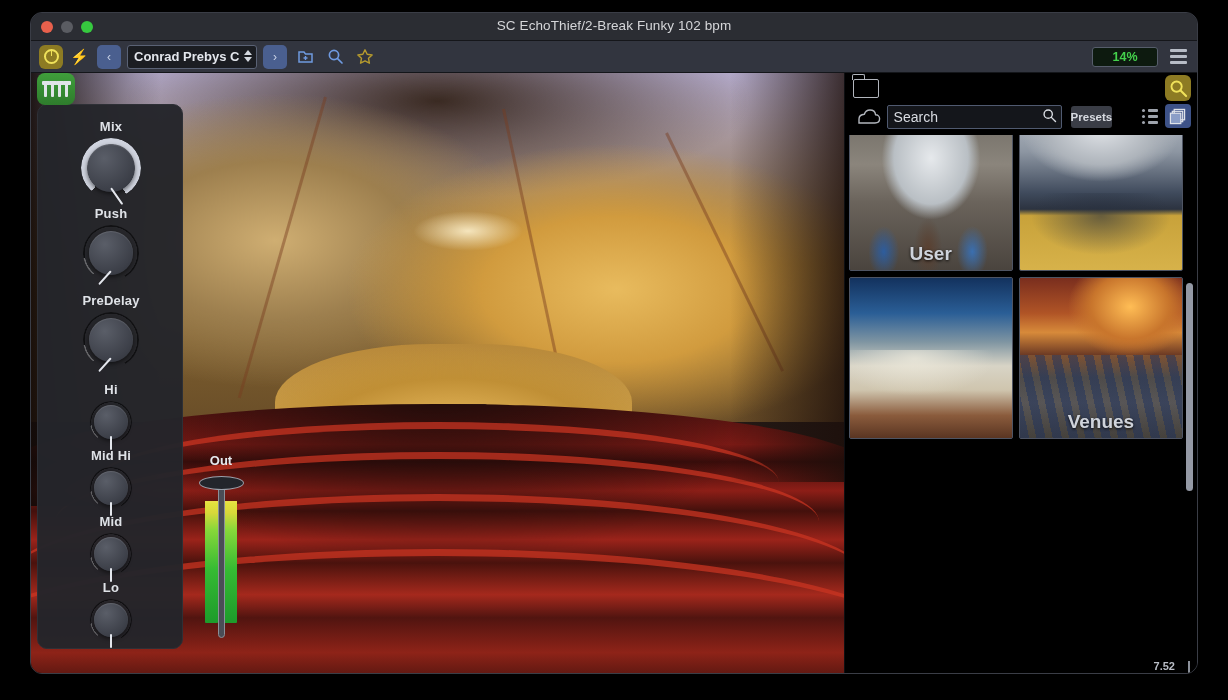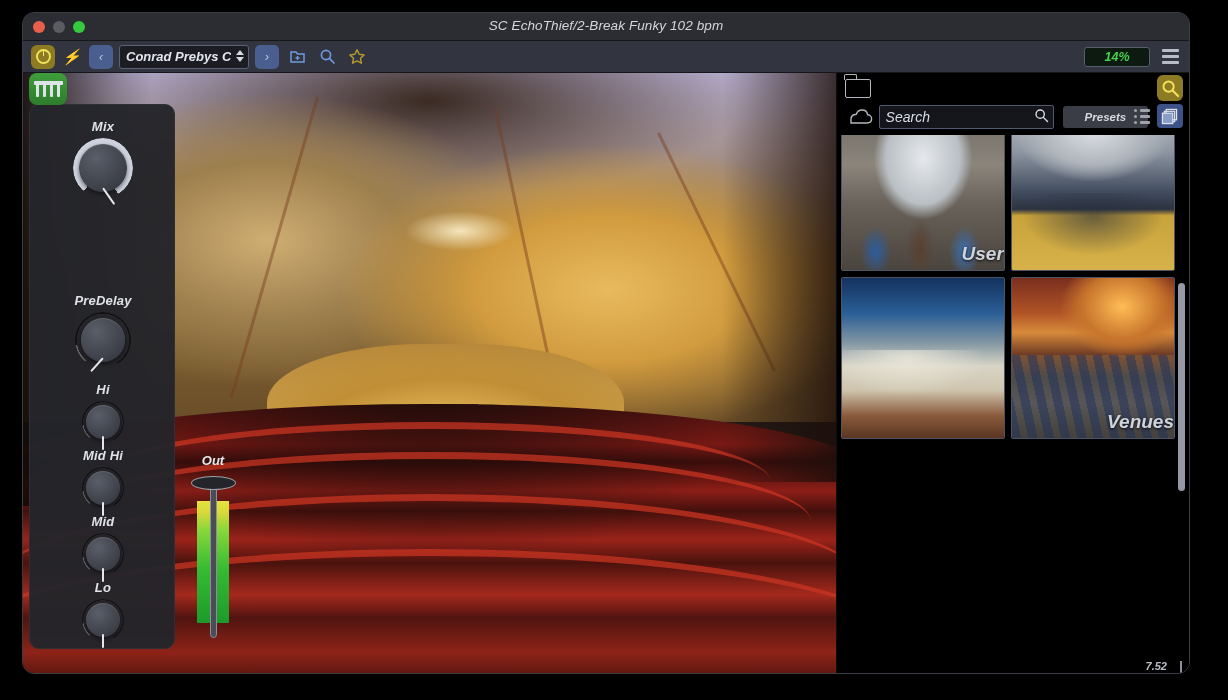--- a/index.html
+++ b/index.html
@@ -6,28 +6,27 @@
   html, body {
     width: 1228px; height: 700px;
     background: #000;
     font-family: "Liberation Sans", sans-serif;
     overflow: hidden;
   }
 
   
   #window {
     position: absolute;
-    left: 22px; top: 12px;
+    left: 30px; top: 12px;
     width: 1168px; height: 662px;
     background: #1f2127;
     border-radius: 12px;
     border: 1px solid #3a3d46;
     box-shadow: 0 8px 34px rgba(0,0,0,.85);
     overflow: hidden;
-    font-style: italic;
   }
 
   
   #titlebar {
     position: relative;
     height: 28px;
     background: #2b2d33;
     border-bottom: 1px solid #15161a;
   }
   #traffic { position: absolute; left: 10px; top: 8px; display: flex; gap: 8px; }
@@ -281,21 +280,21 @@
   }
   #search-box {
     position: absolute; left: 42px; top: 32px;
     width: 175px; height: 24px;
     background: #14161b; border: 1px solid #505a70; border-radius: 2px;
     display: flex; align-items: center; padding: 0 4px 0 6px;
   }
   #search-text { font-size: 14px; color: #d9dce2; flex: 1; }
   #presets-btn {
     position: absolute; left: 226px; top: 33px;
-    height: 22px; padding: 0 22px;
+    height: 22px; padding: 0 0;
     background: #3a3d46; border-radius: 3px;
     display: flex; align-items: center;
     font-size: 11.5px; font-weight: bold; color: #d8dbe1;
   }
   #view-list {
     position: absolute; left: 292px; top: 31px;
     width: 26px; height: 24px; border-radius: 4px;
     display: flex; flex-direction: column; justify-content: center; gap: 3px; padding: 0 5px;
   }
   #view-list .row { display: flex; align-items: center; gap: 3px; }
@@ -330,21 +329,21 @@
     position: relative;
     height: 162px;
     border: 1px solid #4e5463;
     border-radius: 2px;
     overflow: hidden;
     background: #2b2d33;
   }
   .tile-img { position: absolute; inset: 0; }
   .tile-name {
     position: absolute; left: 0; right: 0; bottom: 5px;
-    text-align: right;
+    text-align: center;
     font-size: 19px; font-weight: bold; color: #cfd3db;
     text-shadow: 0 1px 3px rgba(0,0,0,.9);
   }
   
   .art-user {
     background:
       radial-gradient(ellipse 38% 48% at 50% 30%, #e6e9ec 0%, #b9bfc4 60%, rgba(120,126,130,0) 80%),
       linear-gradient(#6e6a63 0%, #8b857c 34%, #6a635b 58%, #4a443e 100%);
   }
   .art-user:after {
@@ -516,20 +515,28 @@
 
         <div class="knob-group" style="top:14px">
           <div class="knob-label">Mix</div>
           <div class="knob" id="knob-mix" style="width:60px;height:60px">
             <div class="ring-arc"></div>
             <div class="cap" style="inset:6px"></div>
             <div class="pointer" style="left:29px;top:30px;height:20px;transform:rotate(145deg)"></div>
           </div>
         </div>
 
+        <div class="knob-group" style="top:101px">
+          <div class="knob-label">Push</div>
+          <div class="knob" style="width:56px;height:56px">
+            <div class="ring-arc small-arc"></div>
+            <div class="cap" style="inset:6px"></div>
+            <div class="pointer" style="left:27px;top:28px;height:18px;transform:rotate(222deg)"></div>
+          </div>
+        </div>
 
         <div class="knob-group" style="top:188px">
           <div class="knob-label">PreDelay</div>
           <div class="knob" style="width:56px;height:56px">
             <div class="ring-arc small-arc"></div>
             <div class="cap" style="inset:6px"></div>
             <div class="pointer" style="left:27px;top:28px;height:18px;transform:rotate(222deg)"></div>
           </div>
         </div>
 

